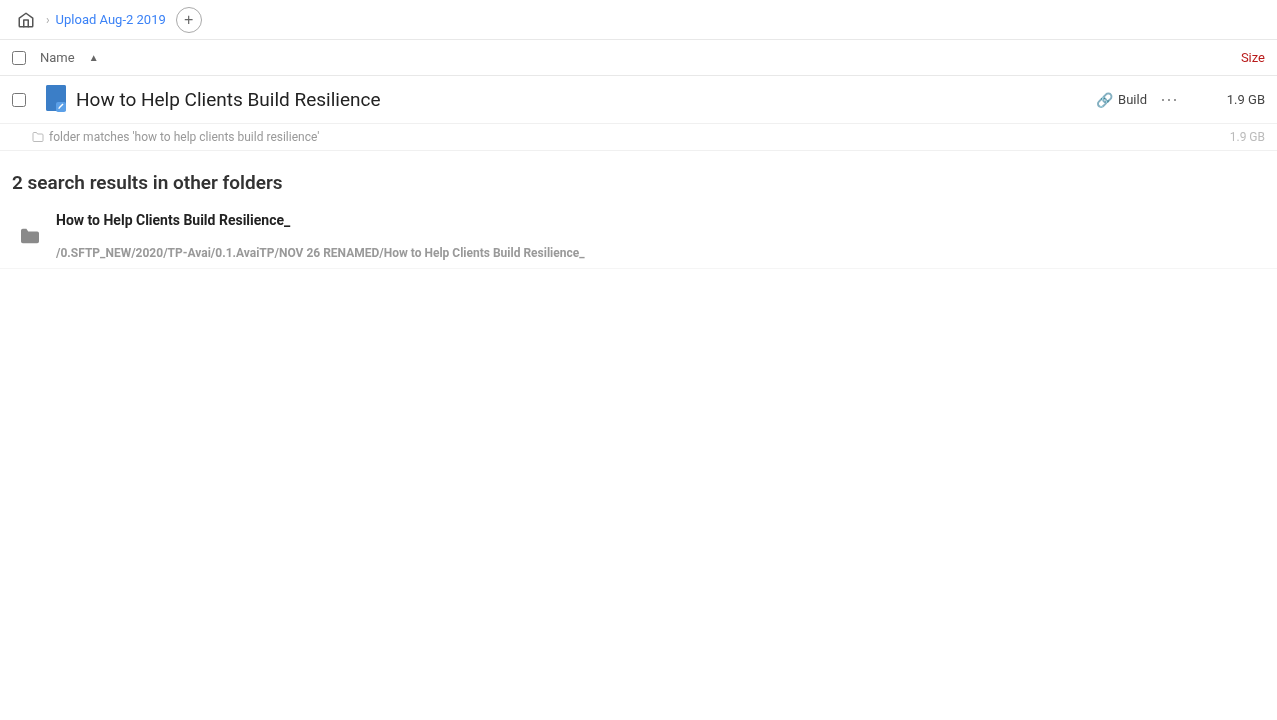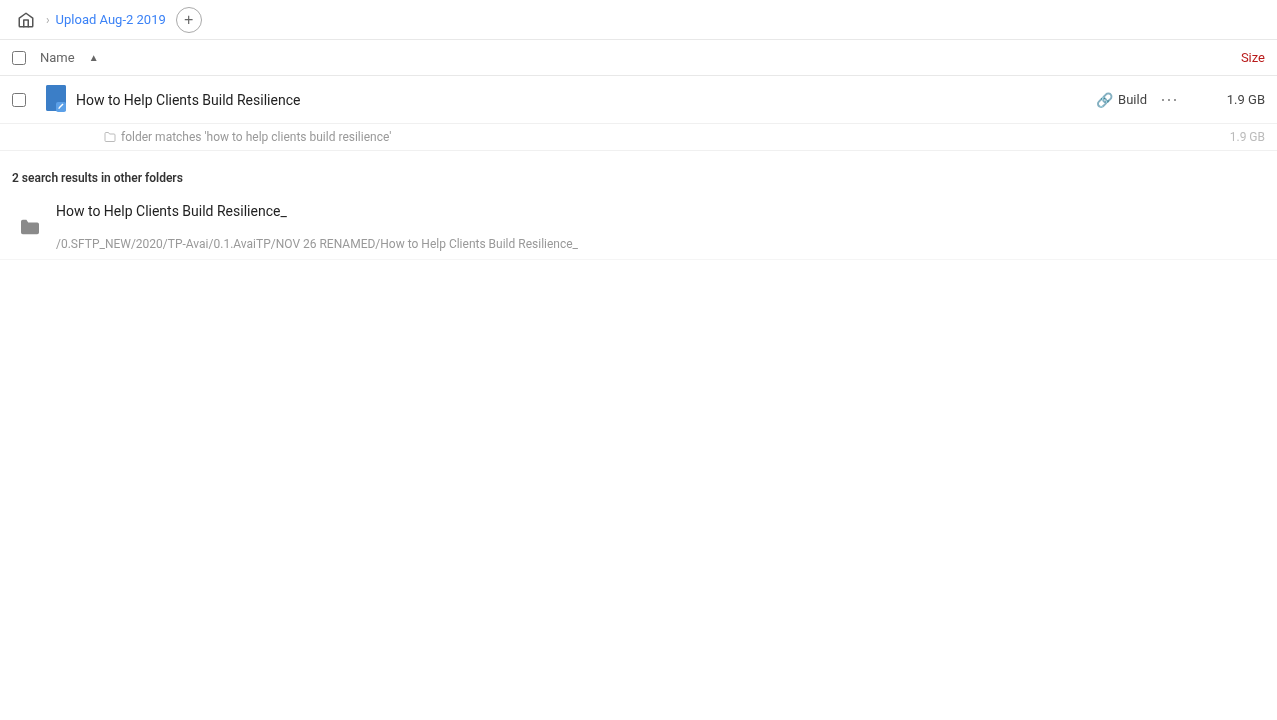--- a/index.html
+++ b/index.html
@@ -101,21 +101,21 @@
       align-items: center;
     }
     .file-icon-wrap {
       width: 36px;
       display: flex;
       align-items: center;
       justify-content: center;
     }
     .file-name {
       flex: 1;
-      font-size: 14px;
+      font-size: 19px;
       color: #222;
       white-space: nowrap;
       overflow: hidden;
       text-overflow: ellipsis;
     }
     .file-actions {
       display: flex;
       align-items: center;
       gap: 8px;
       margin-right: 12px;
@@ -148,39 +148,39 @@
       width: 70px;
       text-align: right;
       font-size: 13px;
       color: #444;
     }
 
     
     .match-hint {
       display: flex;
       align-items: center;
-      padding: 6px 12px 6px 104px;
+      padding: 6px 12px 6px 32px;
       color: #999;
       font-size: 12px;
       border-bottom: 1px solid #f0f0f0;
     }
     .match-hint-size {
       margin-left: auto;
       margin-right: 0;
       font-size: 12px;
       color: #bbb;
       padding-right: 0;
       width: 70px;
       text-align: right;
     }
 
     
     .other-folders-header {
       padding: 20px 12px 10px 12px;
-      font-size: 12px;
+      font-size: 19px;
       font-weight: 600;
       color: #333;
     }
 
     
     .other-row {
       display: flex;
       align-items: center;
       padding: 8px 12px;
       cursor: pointer;
@@ -189,20 +189,21 @@
     .other-icon-wrap {
       width: 36px;
       display: flex;
       align-items: center;
       justify-content: center;
       margin-right: 8px;
     }
     .other-info {
       flex: 1;
       overflow: hidden;
+      font-weight: bold;
     }
     .other-name {
       font-size: 14px;
       color: #222;
       white-space: nowrap;
       overflow: hidden;
       text-overflow: ellipsis;
     }
     .other-path {
       font-size: 12px;

